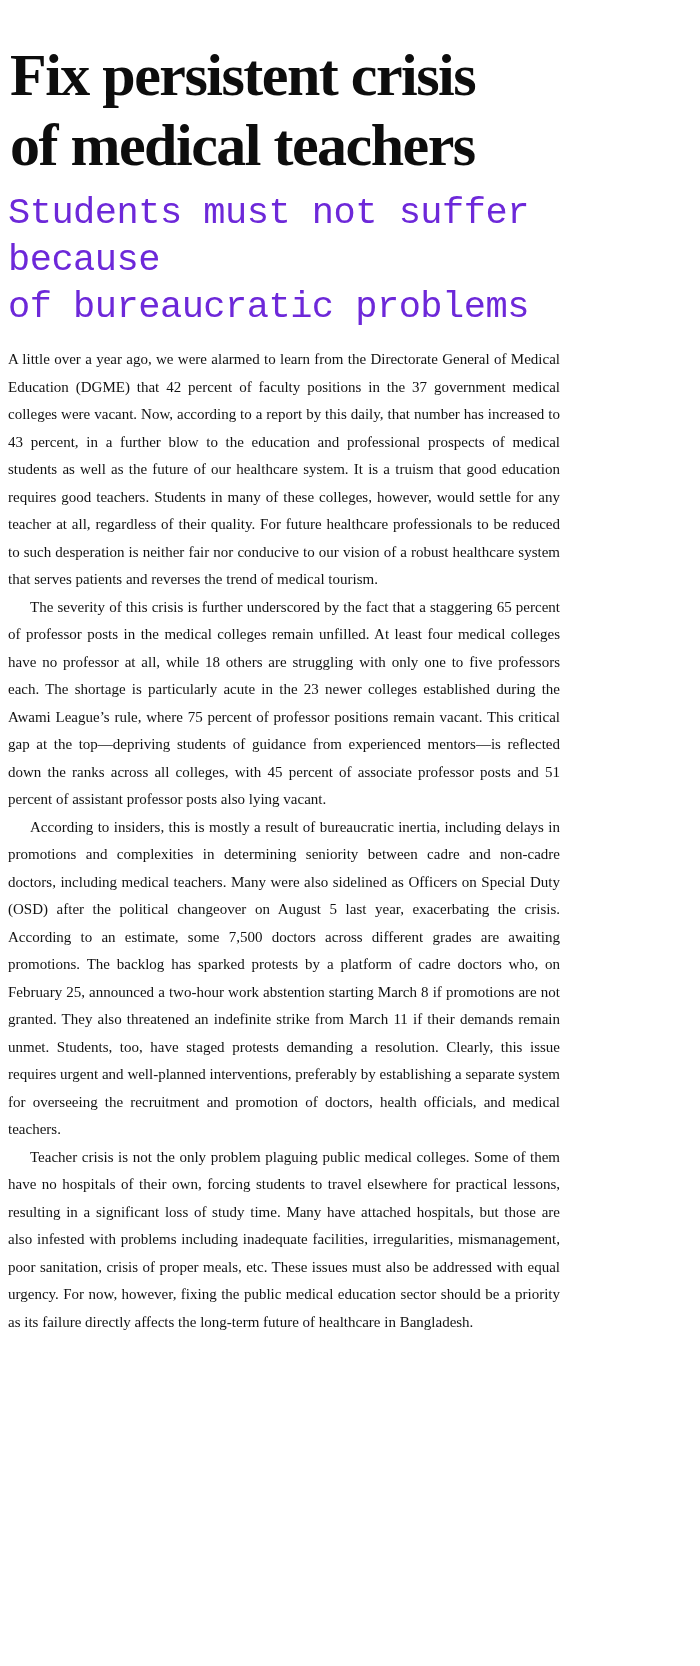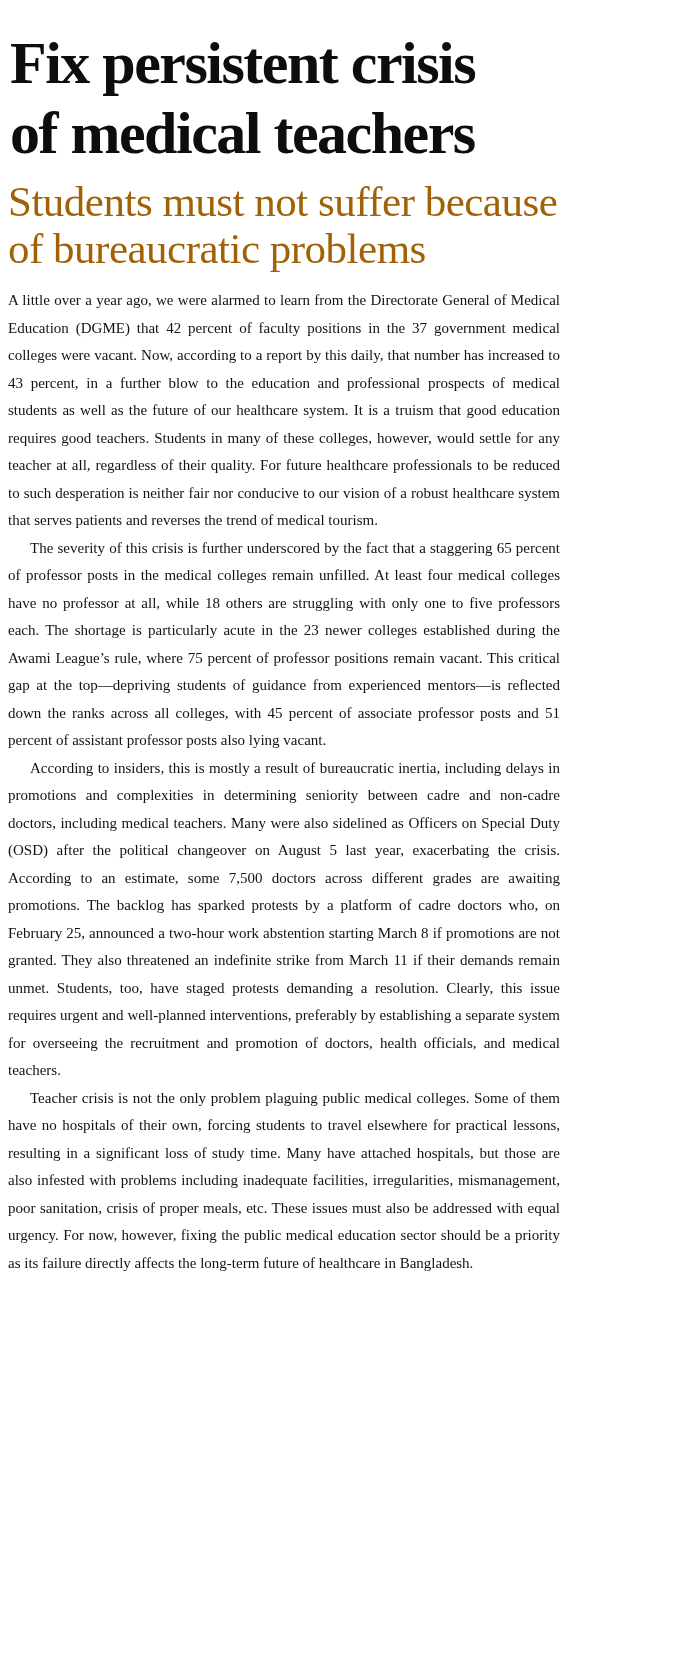--- a/index.html
+++ b/index.html
@@ -5,41 +5,41 @@
   html, body {
     margin: 0;
     padding: 0;
     background: #ffffff;
   }
   .page {
     width: 568px;
     min-height: 1666px;
     background: #ffffff;
     box-sizing: border-box;
-    padding: 0 8px;
+    padding: 12px 8px;
     overflow: hidden;
   }
   .headline {
     margin: 28px 0 0 2px;
     font-family: "Liberation Serif", serif;
     font-weight: 700;
     font-size: 60px;
     line-height: 70px;
     letter-spacing: -1.5px;
     color: #0d0d0d;
     white-space: pre-line;
   }
   .subheadline {
     margin: 10px 0 0 0;
-    font-family: Liberation Serif, serif;
+    font-family: Liberation Mono, monospace;
     font-weight: 400;
-    font-size: 43px;
+    font-size: 37px;
     line-height: 47px;
     letter-spacing: -0.5px;
-    color: #a16207;
+    color: #6d28d9;
     white-space: pre-line;
   }
   .article-body {
     margin-top: 15px;
   }
   .article-body p {
     margin: 0;
     font-family: "Liberation Serif", serif;
     font-weight: 400;
     font-size: 15px;

